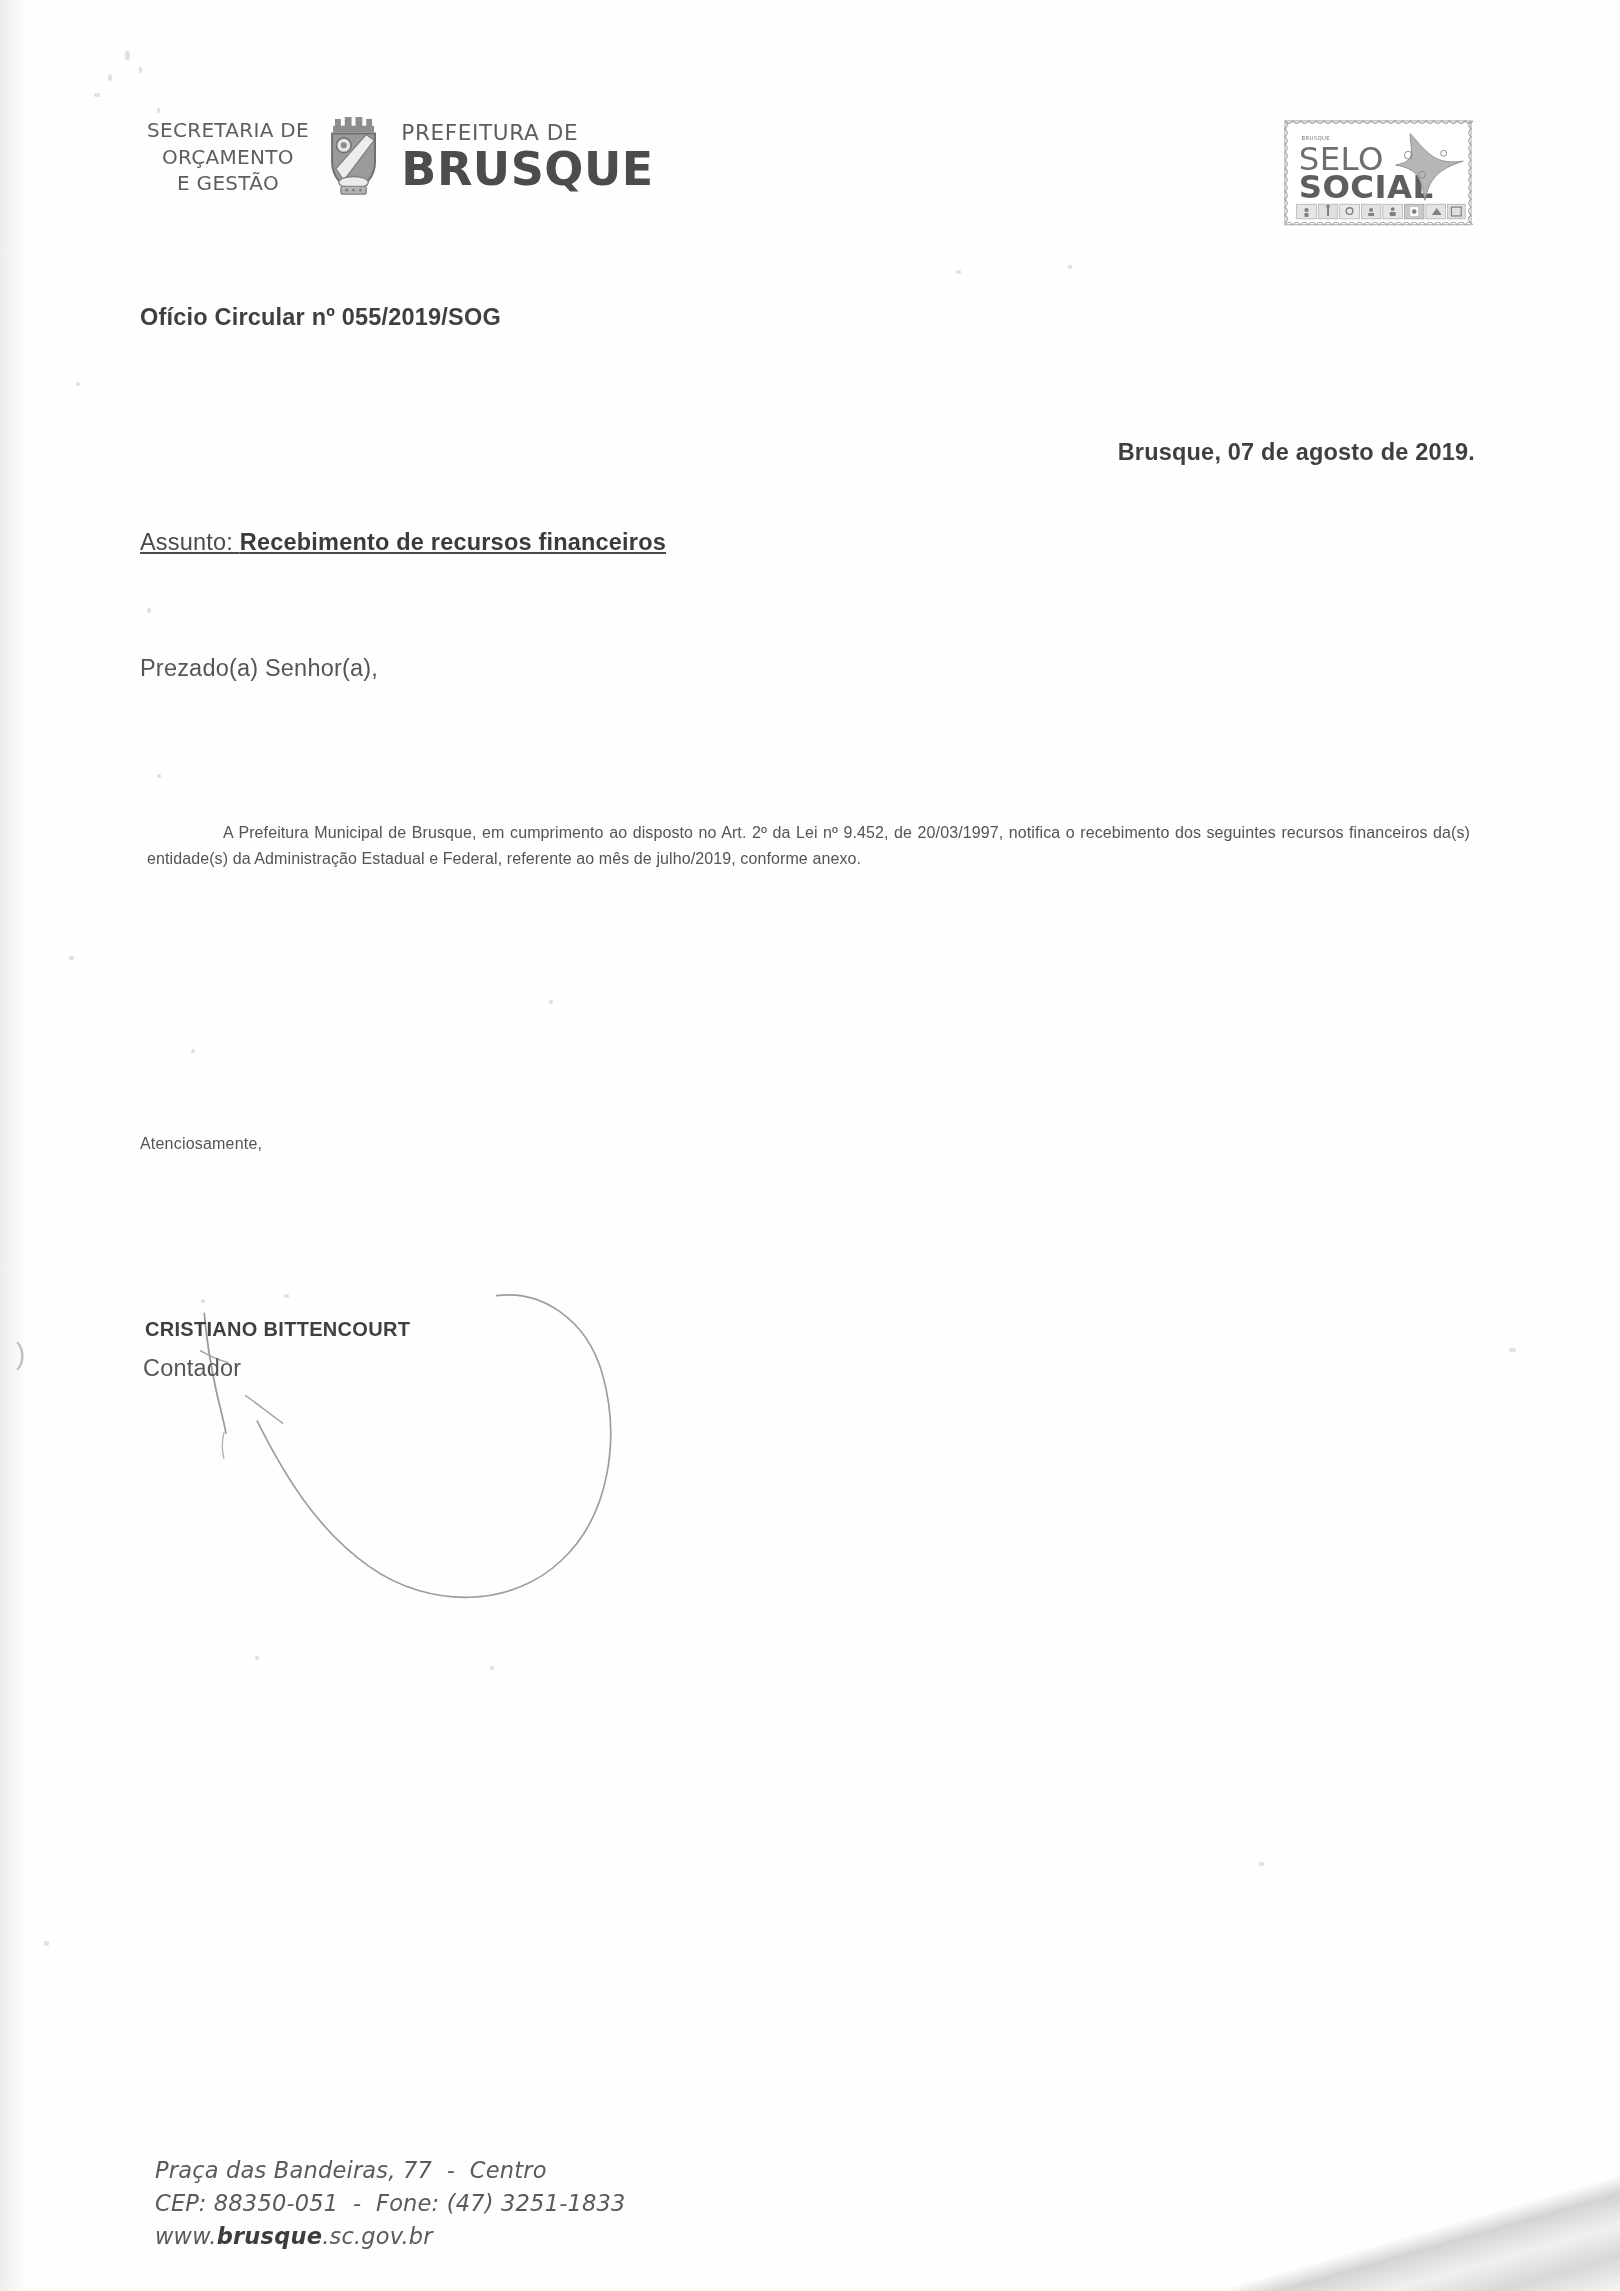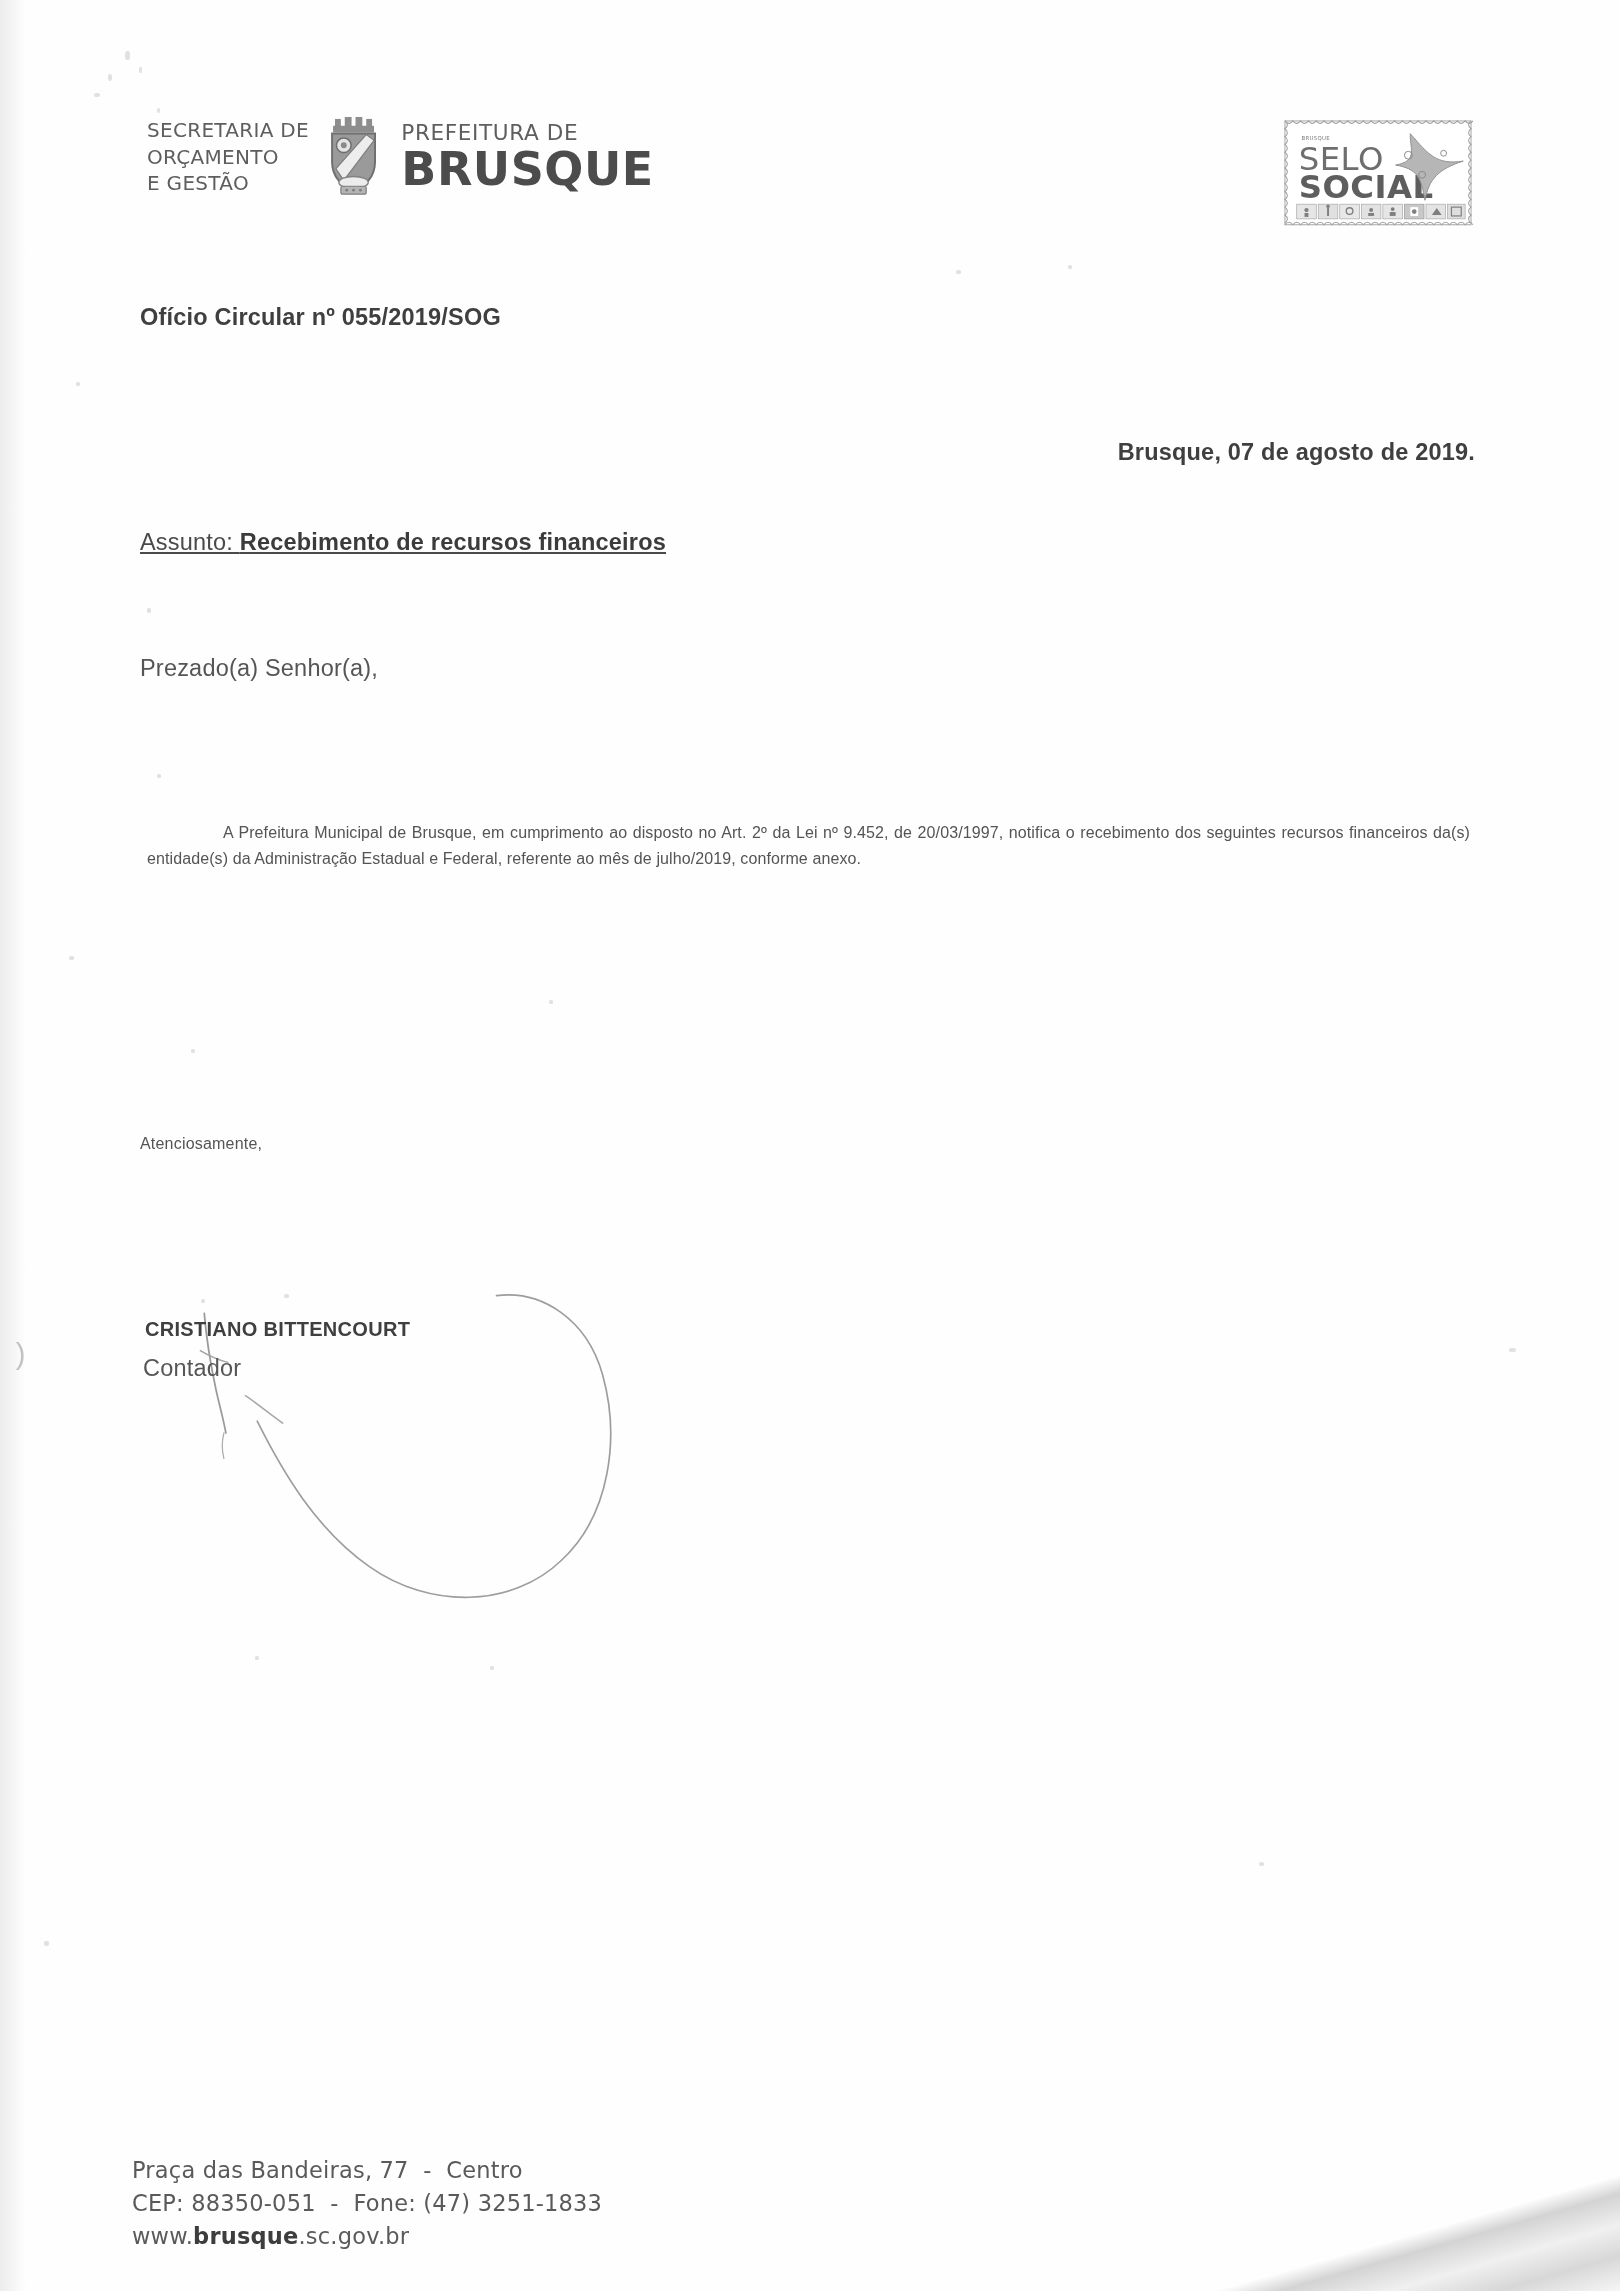--- a/index.html
+++ b/index.html
@@ -65,21 +65,21 @@
   
   .letterhead {
     position: absolute;
     left: 147px;
     top: 116px;
     display: flex;
     align-items: center;
     gap: 13.7px;
   }
   .lh-left {
-    text-align: left;
+    text-align: center;
     font-family: "DejaVu Sans", sans-serif;
     font-size: 20px;
     line-height: 1.32;
     letter-spacing: 0.3px;
     color: #5e5e5e;
     white-space: nowrap;
   }
   .lh-right {
     line-height: 1;
   }
@@ -198,27 +198,28 @@
     left: 167px;
     top: 1127px;
     width: 510px;
     height: 490px;
     pointer-events: none;
   }
 
   
   .footer {
     position: absolute;
-    left: 132px;
+    left: 155px;
     top: 2154px;
     font-family: "DejaVu Sans", sans-serif;
     font-size: 22.5px;
     line-height: 1.46;
     color: #5a5a5a;
     letter-spacing: 0.2px;
+    font-style: italic;
   }
   .footer div { white-space: pre; }
   .footer b { color: #3d3d3d; }
 </style>
 </head>
 <body>
 
 <div id="page">
 
   <div class="scan-shadow-edge"></div>

